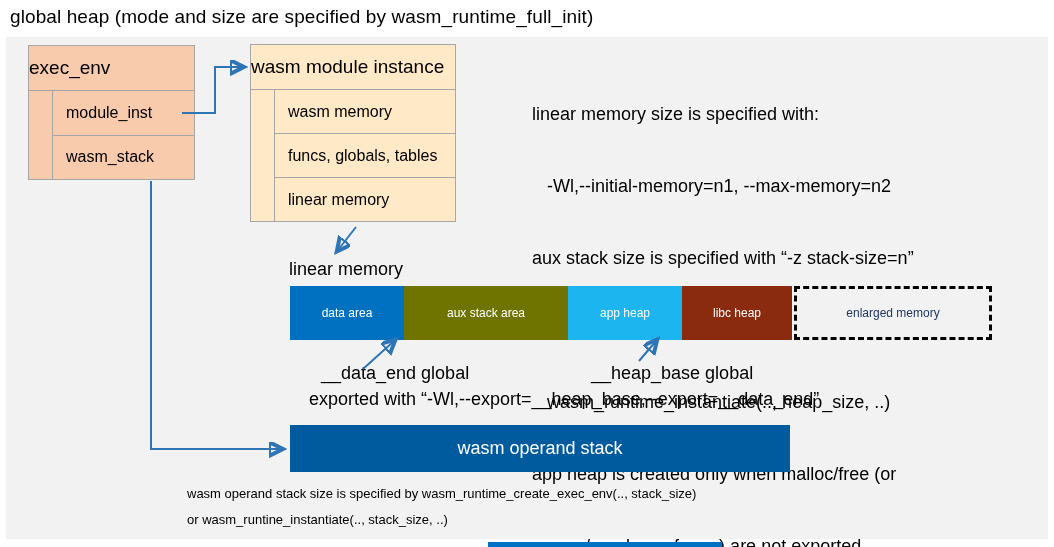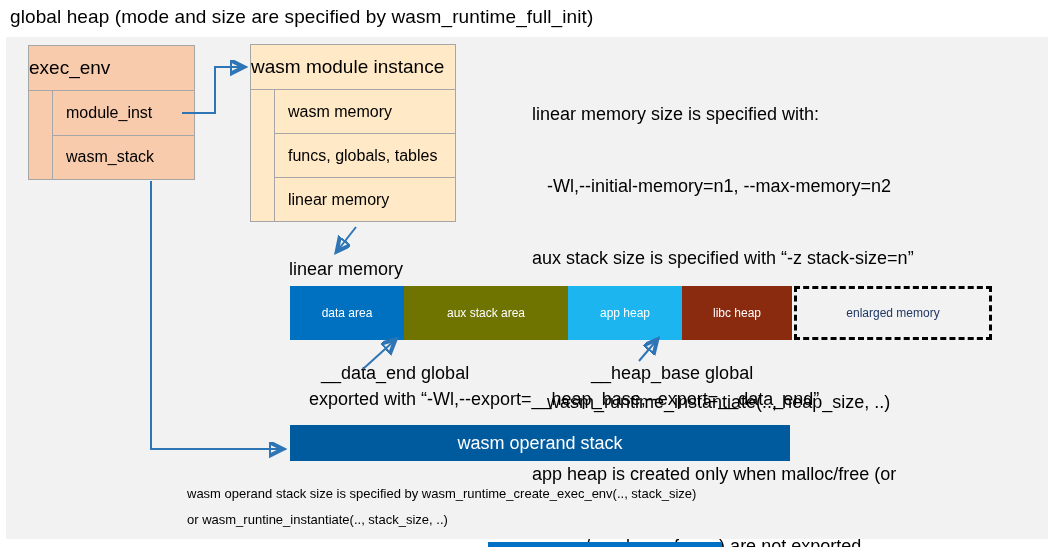--- a/index.html
+++ b/index.html
@@ -33,21 +33,21 @@
   .seg.app  { left:568px; width:114px; background:#1db5f0; }
   .seg.libc { left:682px; width:110px; background:#8a2b0f; }
   .seg.enlarged { left:794px; width:198px; background:transparent;
     border:3px dashed #000; color:#1f3864; }
 
   .ann { position:absolute; font-size:18px; }
   .ann.dataend  { left:321px; top:363px; }
   .ann.heapbase { left:591px; top:363px; }
   .ann.export   { left:309px; top:389px; }
 
-  .opstack { position:absolute; left:290px; top:425px; width:500px; height:36px;
+  .opstack { position:absolute; left:290px; top:425px; width:500px; height:47px;
     background:#005a9e; color:#fff; display:flex; align-items:center;
     justify-content:center; font-size:18px; }
 
   .footer { position:absolute; left:187px; top:481px; font-size:13px; line-height:26px; }
 
   .accent { position:absolute; left:488px; top:542px; width:234px; height:5px; background:#0071c5; }
 
   svg.arrows { position:absolute; left:0; top:0; pointer-events:none; }
   svg.arrows path { stroke:#2e75b6; stroke-width:2; fill:none; }
 </style>

